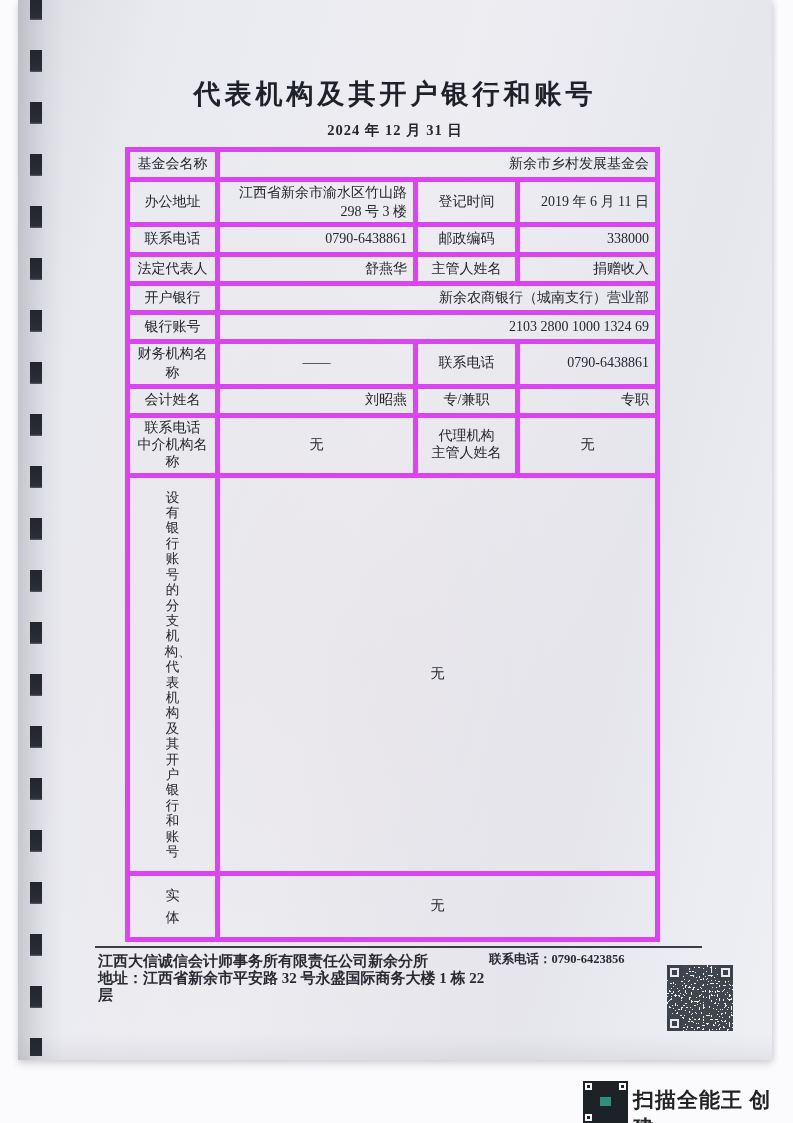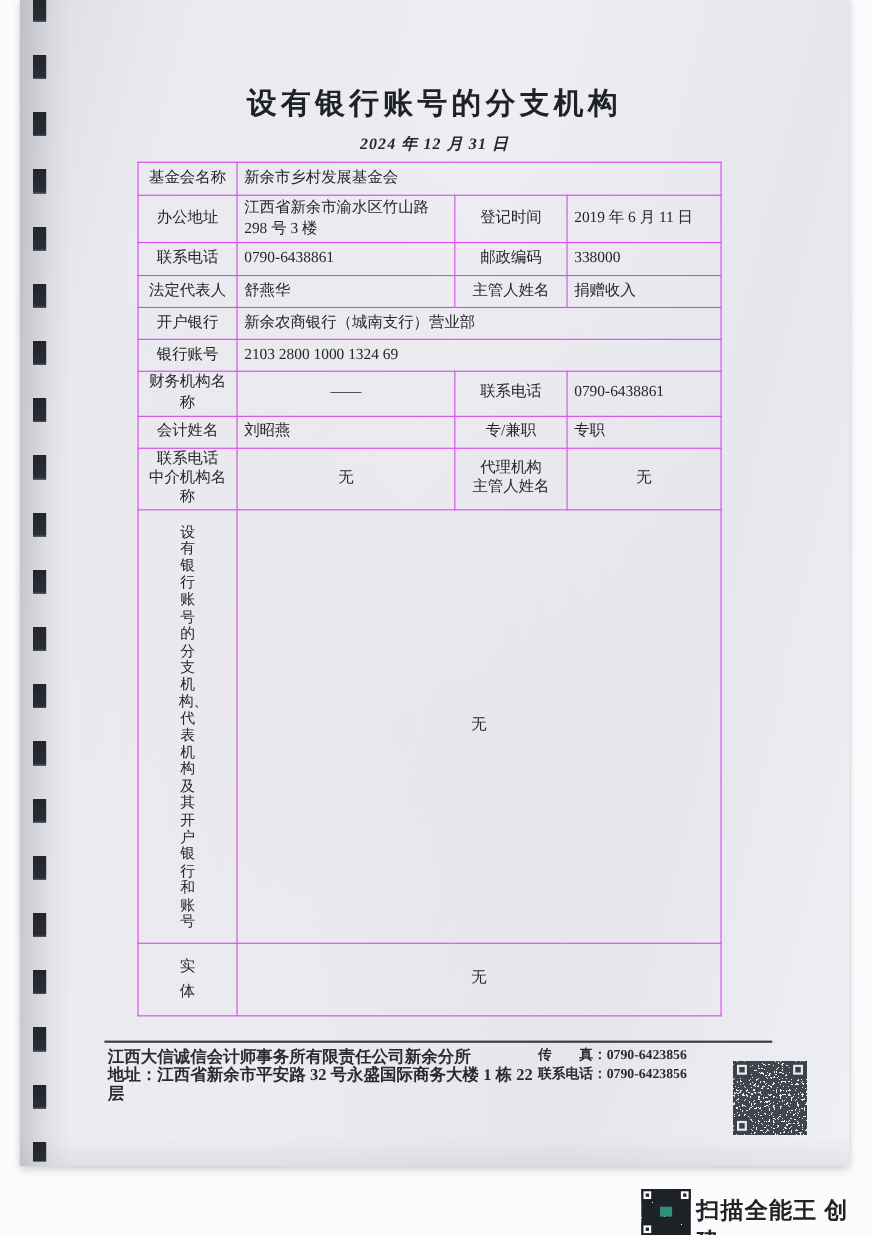--- a/index.html
+++ b/index.html
@@ -33,35 +33,35 @@
     background:repeating-linear-gradient(180deg,
       #23252b 0px,#2b2e36 20px,#5a5d66 22px,rgba(0,0,0,0) 22px,rgba(0,0,0,0) 52px);
   }
   
   .doc-title{
     position:absolute;left:125px;top:76px;width:540px;
     text-align:center;font-size:27px;font-weight:700;letter-spacing:4px;color:#1f2128;
   }
   .doc-date{
     position:absolute;left:125px;top:121px;width:540px;
-    text-align:center;font-size:14.5px;font-weight:600;letter-spacing:1px;color:#26262e;font-style:italic;
+    text-align:center;font-size:14.5px;font-weight:600;letter-spacing:1px;color:#26262e;
   }
   
   table.form{
     position:absolute;left:125px;top:147px;width:530px;
     border-collapse:collapse;table-layout:fixed;
     font-size:14px;color:#26262e;
   }
   table.form td{
-    border:1px solid #d946ef;
+    border:5px solid #d946ef;
     padding:1px 6px;vertical-align:middle;line-height:1.35;
     overflow:hidden;
   }
   td.lbl{text-align:center;padding:1px 2px;}
-  td.val{text-align:left;padding-left:12px;}
+  td.val{text-align:right;padding-left:12px;}
   td.val-center{text-align:center;}
   .two-line{line-height:17px;display:inline-block;}
   .vtext{
     width:16px;margin:11px auto;word-break:break-all;
     line-height:15.4px;font-size:13.5px;text-align:center;
   }
   .vtext2{
     width:16px;margin:0 auto;word-break:break-all;
     line-height:22px;font-size:14px;text-align:center;
   }
@@ -80,21 +80,21 @@
     font-family:"Liberation Serif","DejaVu Serif",serif;
   }
   .finder{fill:#262a33;}
 </style>
 </head>
 <body>
 
 <div class="paper"></div>
 <div class="holes"></div>
 
-<div class="doc-title">设有银行账号的分支机构</div>
+<div class="doc-title">代表机构及其开户银行和账号</div>
 <div class="doc-date">2024 年 12 月 31 日</div>
 
 <table class="form">
   <colgroup>
       <col style="width:90px">
       <col style="width:198px">
       <col style="width:102px">
       <col style="width:140px">
     </colgroup>
   <tbody>
@@ -160,21 +160,20 @@
   </tr>
 </tbody>
   </table>
 
 <div class="footer-rule"></div>
 <div class="footer-left">
   <div>江西大信诚信会计师事务所有限责任公司新余分所</div>
   <div>地址：江西省新余市平安路 32 号永盛国际商务大楼 1 栋 22 层</div>
 </div>
 <div class="footer-right">
-  <div>传　　真：0790-6423856</div>
   <div>联系电话：0790-6423856</div>
 </div>
 
 <svg class="paper-qr" viewBox="0 0 70 70" xmlns="http://www.w3.org/2000/svg">
   <defs>
     <filter id="qrn1" x="0" y="0" width="100%" height="100%">
       <feTurbulence type="fractalNoise" baseFrequency="0.5" numOctaves="2" seed="11" stitchTiles="stitch" result="t"></feTurbulence>
       <feColorMatrix in="t" type="luminanceToAlpha" result="l"></feColorMatrix>
       <feComponentTransfer in="l" result="b">
           <feFuncA type="discrete" tableValues="0 0 1 1 1"></feFuncA>

